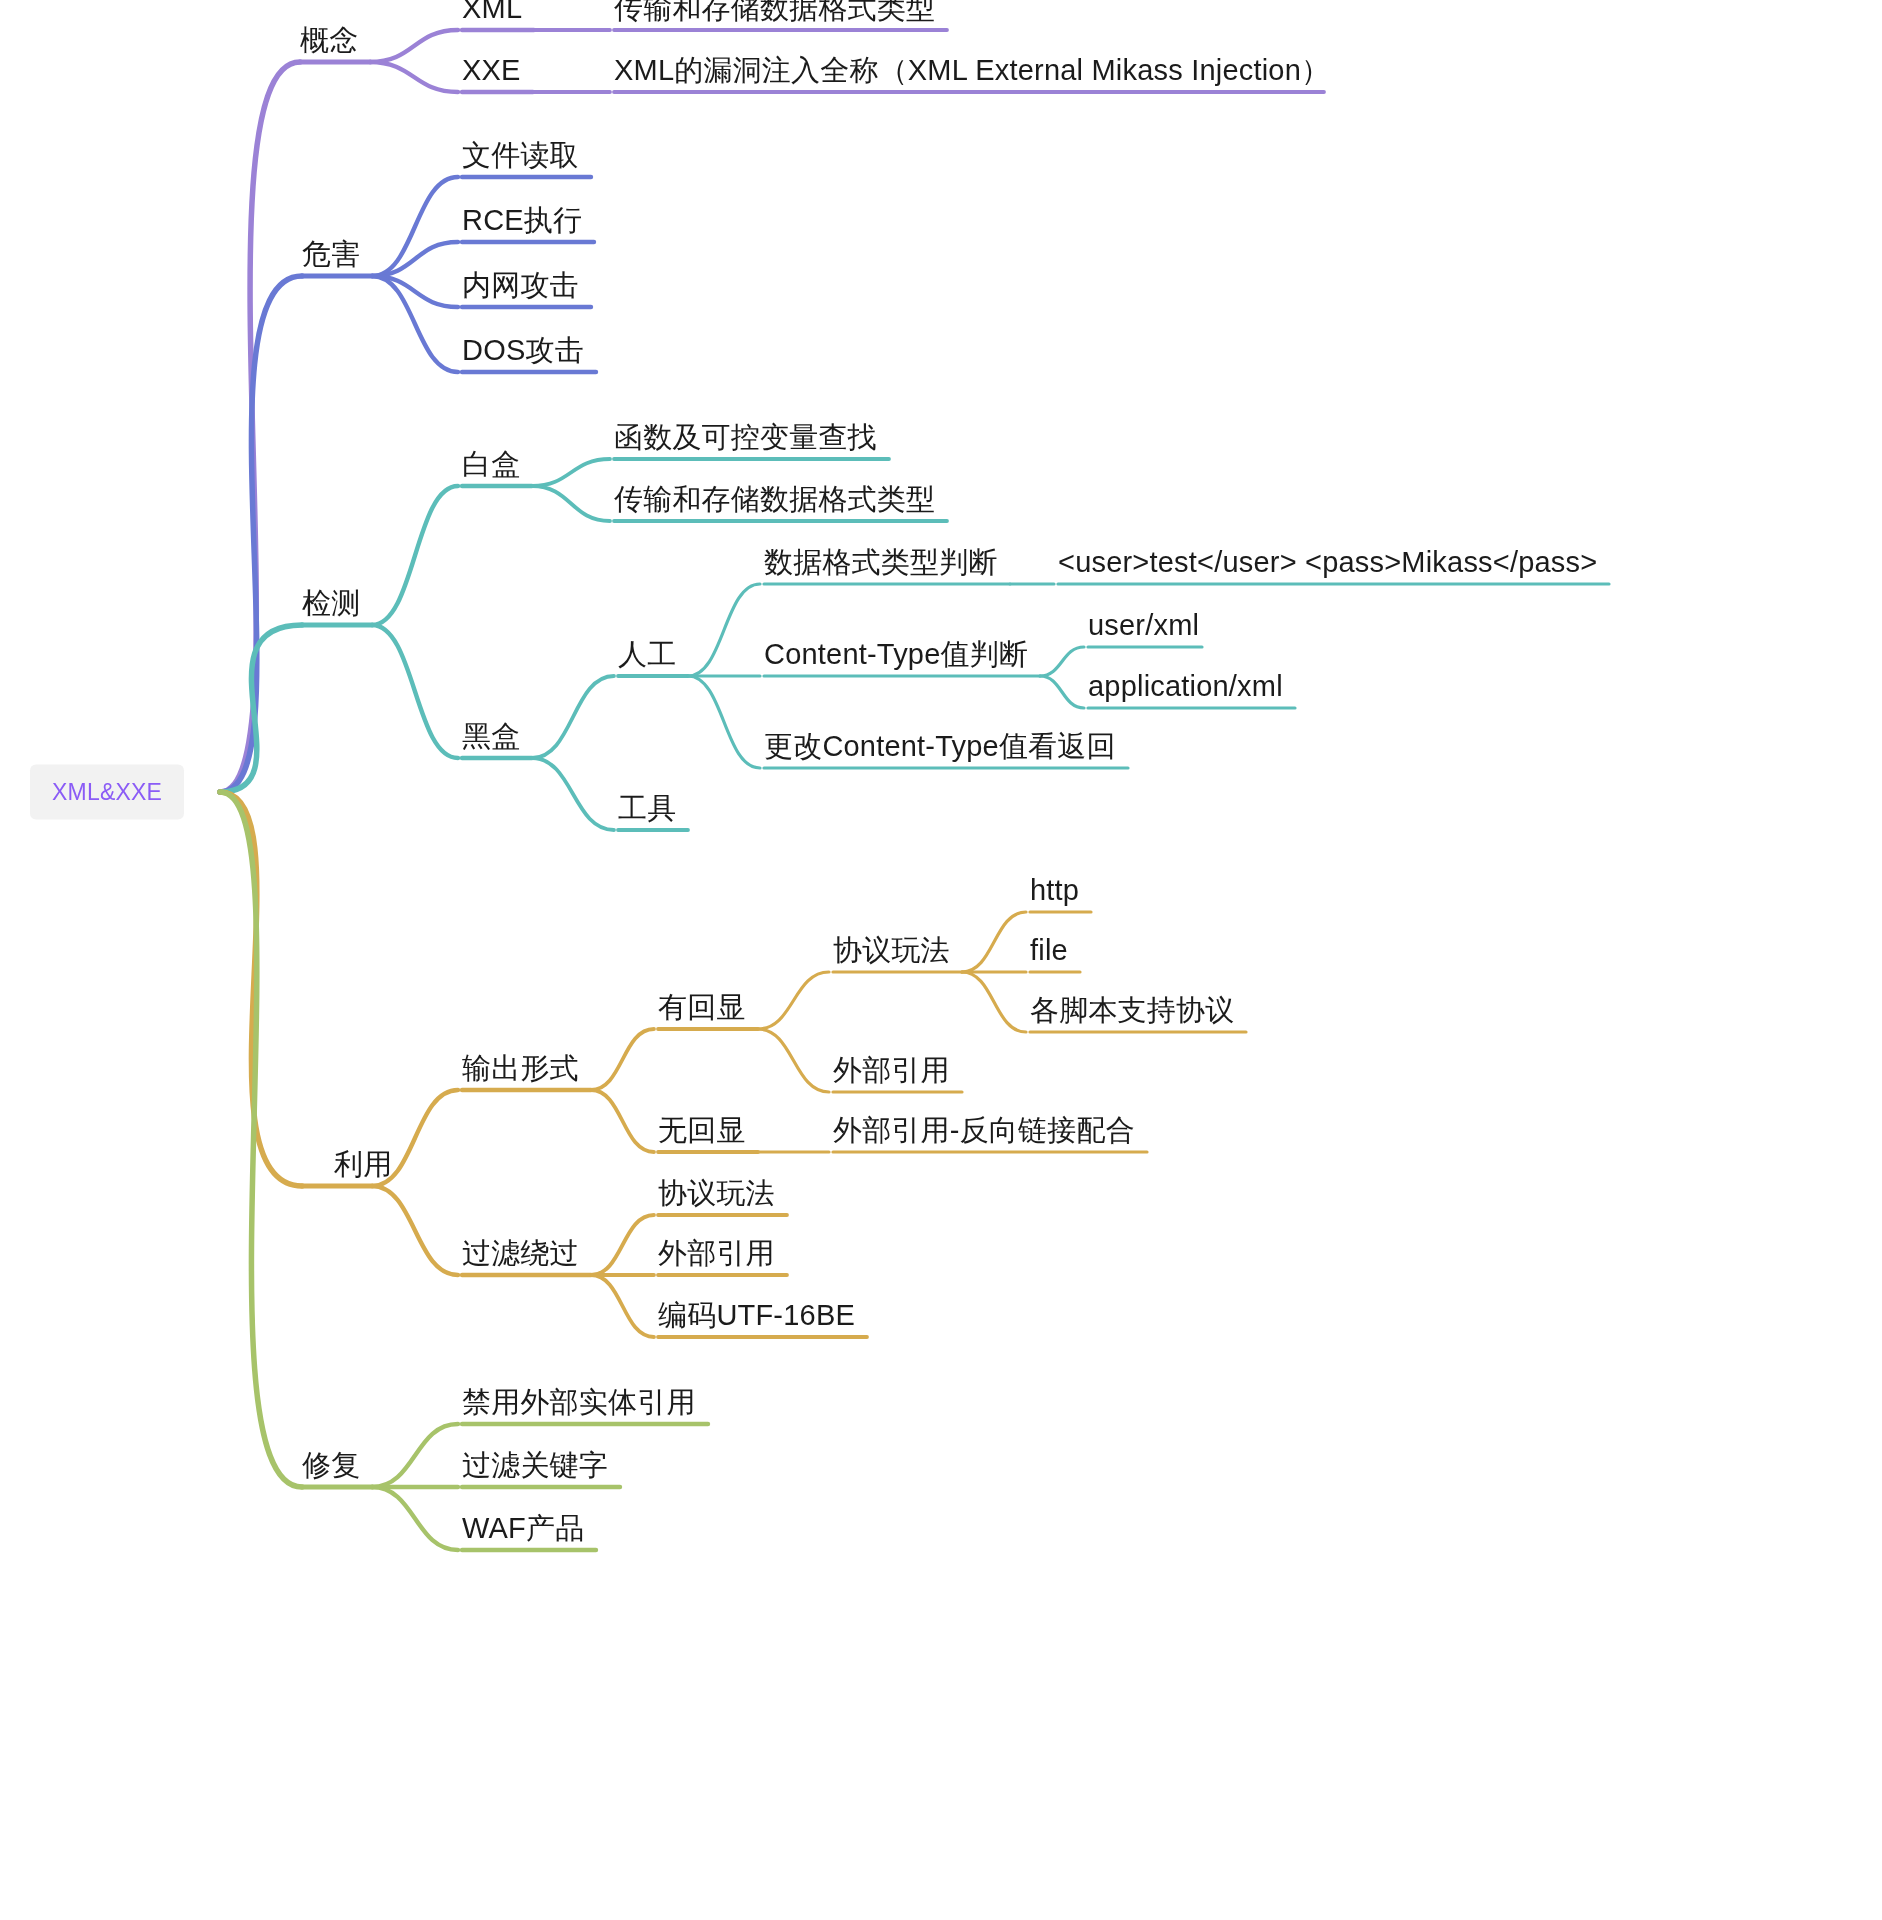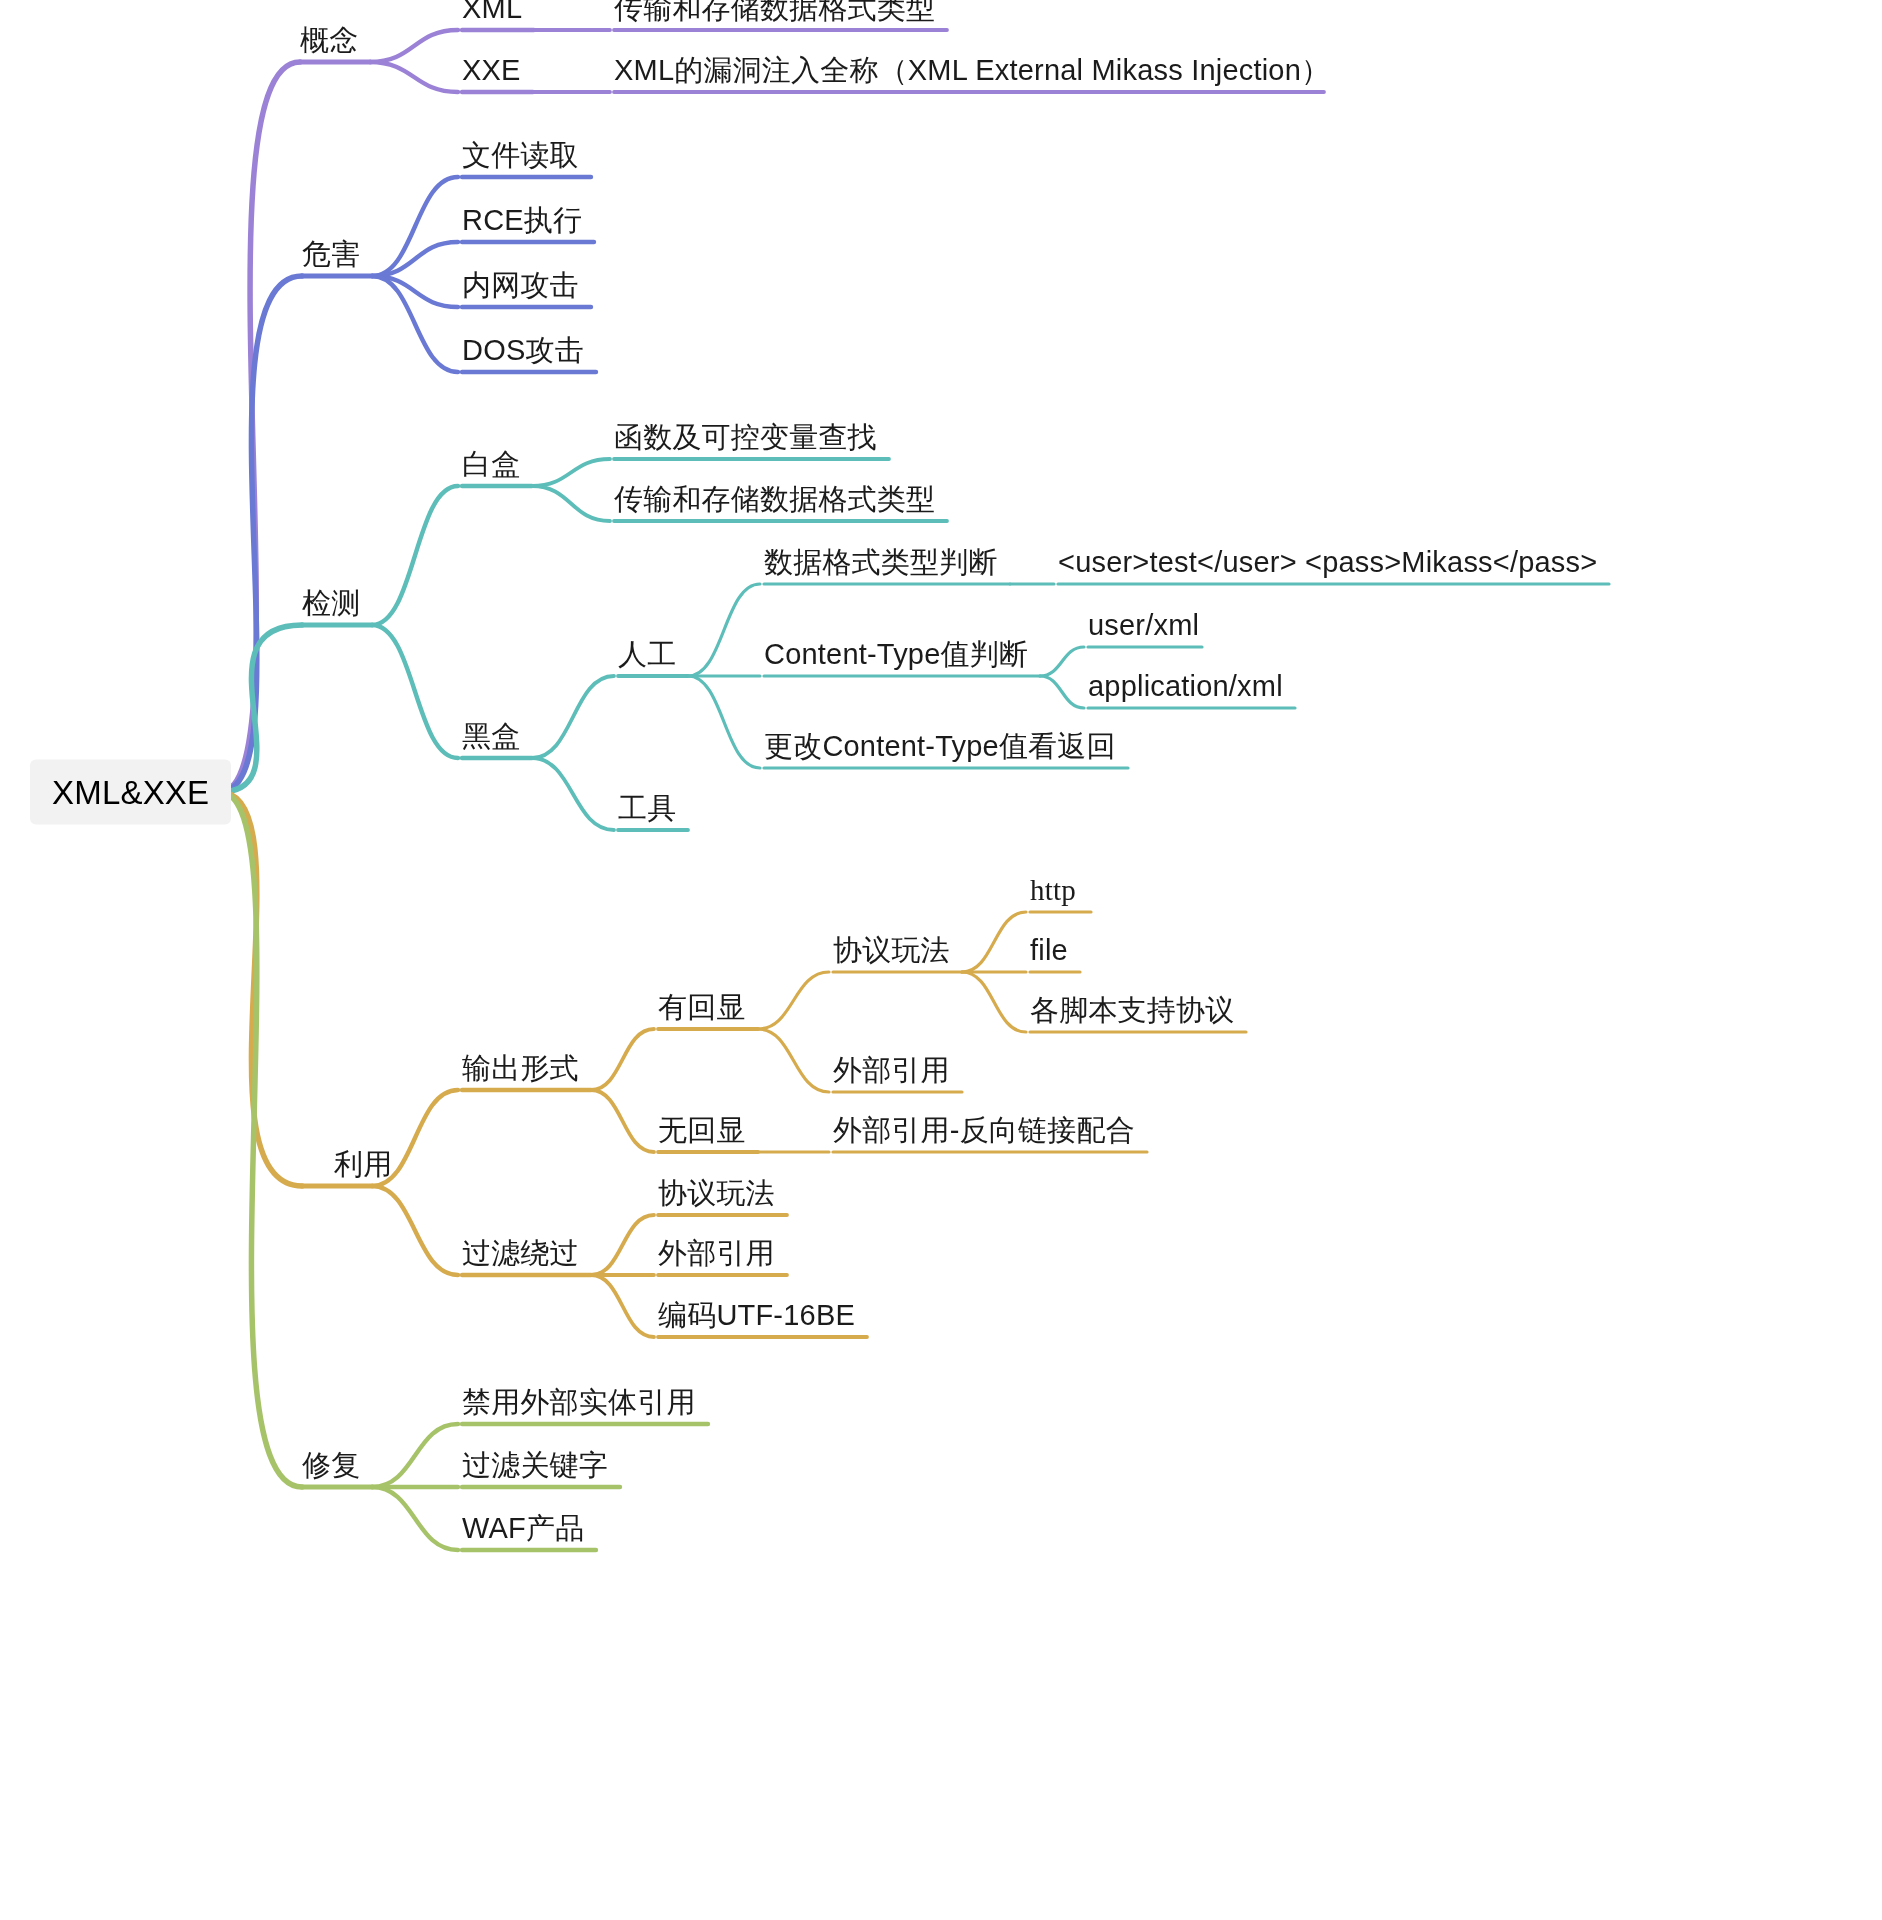--- a/index.html
+++ b/index.html
@@ -30,22 +30,22 @@
     font-size: 29px;
     line-height: 1;
     transform: translateY(-100%);
     letter-spacing: 0.2px;
   }
   .node.root {
     transform: translateY(-50%);
     background: #f2f2f2;
     border-radius: 6px;
     padding: 16px 22px;
-    font-size: 33px;
-    color: #000000;
+    font-size: 23px;
+    color: #8b5cf6;
   }
 </style>
 </head>
 <body>
 
 <div id="stage">
   <svg id="wires" viewBox="0 0 1882 1920" xmlns="http://www.w3.org/2000/svg">
       <path d="M 220 792 C 310 792, 190 62, 300 62" fill="none" stroke="#9b82d6" stroke-width="5.5" stroke-linecap="round" stroke-linejoin="round"></path>
       <path d="M 300 62 L 370 62" fill="none" stroke="#9b82d6" stroke-width="5" stroke-linecap="round" stroke-linejoin="round"></path>
       <path d="M 370 62 C 414 62, 414 30, 458 30" fill="none" stroke="#9b82d6" stroke-width="4.4" stroke-linecap="round" stroke-linejoin="round"></path>
@@ -151,21 +151,21 @@
       <div class="node" style="left: 1058px; top: 577px;">&lt;user&gt;test&lt;/user&gt; &lt;pass&gt;Mikass&lt;/pass&gt;</div>
       <div class="node" style="left: 764px; top: 669px;">Content-Type值判断</div>
       <div class="node" style="left: 1088px; top: 640px;">user/xml</div>
       <div class="node" style="left: 1088px; top: 701px;">application/xml</div>
       <div class="node" style="left: 764px; top: 761px;">更改Content-Type值看返回</div>
       <div class="node" style="left: 618px; top: 823px;">工具</div>
       <div class="node" style="left: 302px; top: 1179px; margin-left: 32px;">利用</div>
       <div class="node" style="left: 462px; top: 1083px;">输出形式</div>
       <div class="node" style="left: 658px; top: 1022px;">有回显</div>
       <div class="node" style="left: 833px; top: 965px;">协议玩法</div>
-      <div class="node" style="left: 1030px; top: 905px; font-family: Liberation Serif, serif;">http</div>
+      <div class="node" style="left: 1030px; top: 905px;">http</div>
       <div class="node" style="left: 1030px; top: 965px;">file</div>
       <div class="node" style="left: 1030px; top: 1025px;">各脚本支持协议</div>
       <div class="node" style="left: 833px; top: 1085px;">外部引用</div>
       <div class="node" style="left: 658px; top: 1145px;">无回显</div>
       <div class="node" style="left: 833px; top: 1145px;">外部引用-反向链接配合</div>
       <div class="node" style="left: 462px; top: 1268px;">过滤绕过</div>
       <div class="node" style="left: 658px; top: 1208px;">协议玩法</div>
       <div class="node" style="left: 658px; top: 1268px;">外部引用</div>
       <div class="node" style="left: 658px; top: 1330px;">编码UTF-16BE</div>
       <div class="node" style="left: 302px; top: 1480px;">修复</div>

